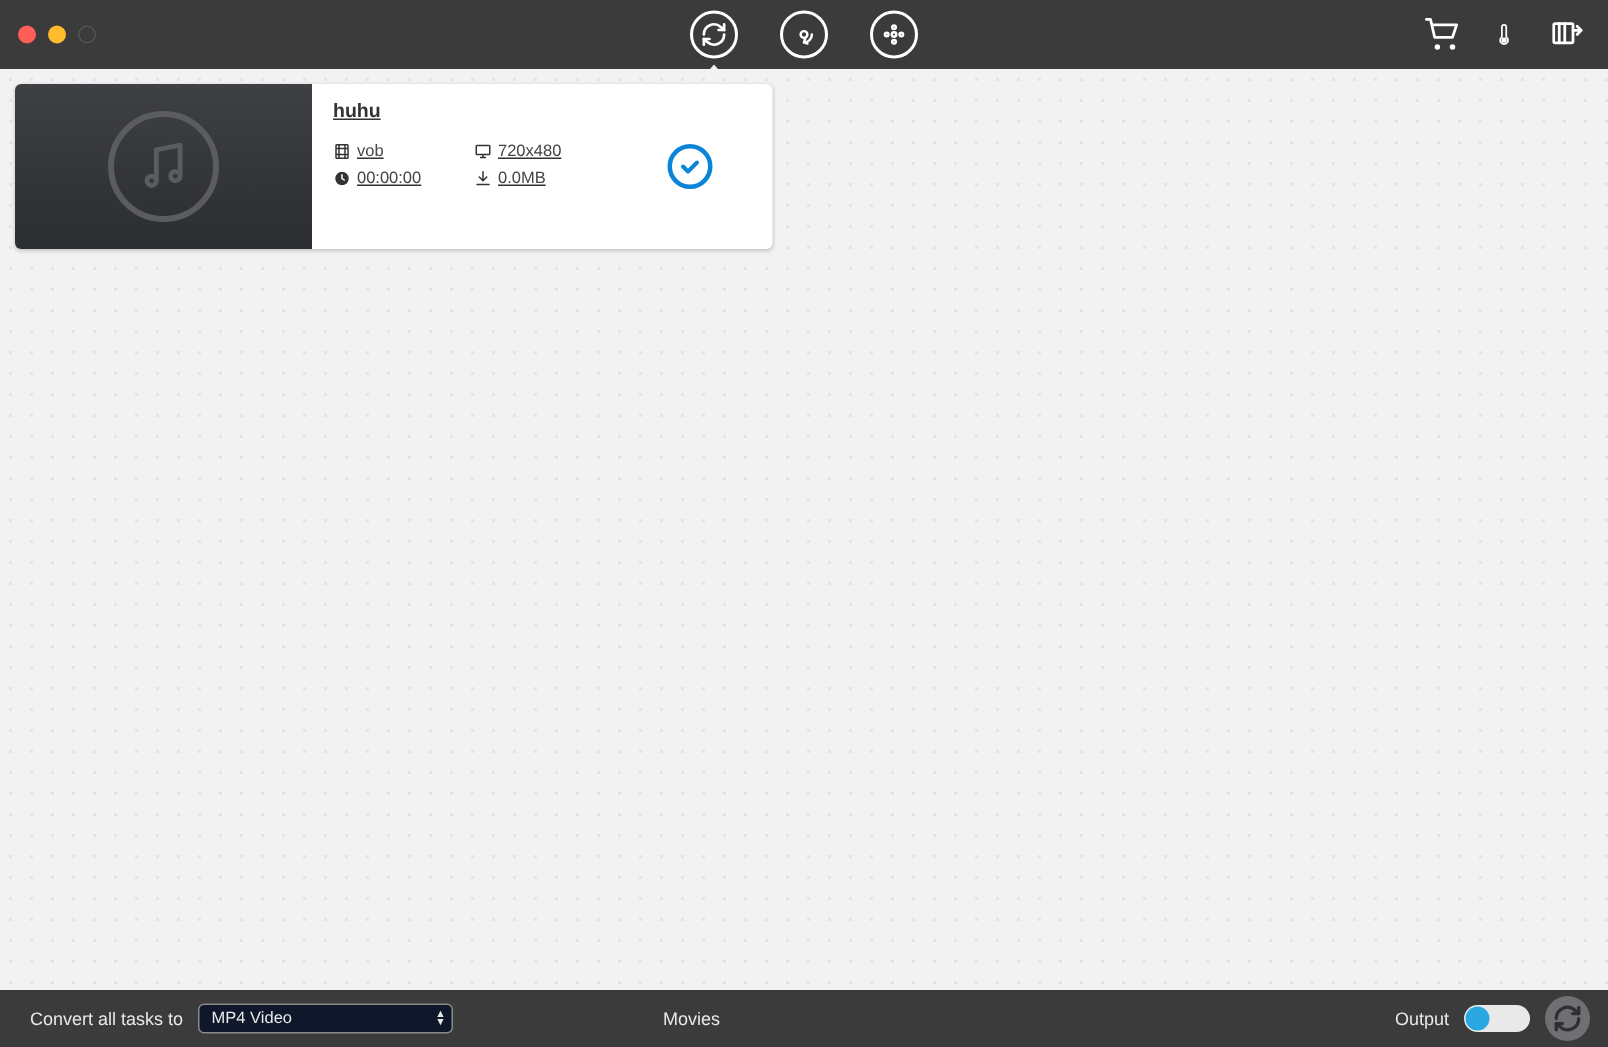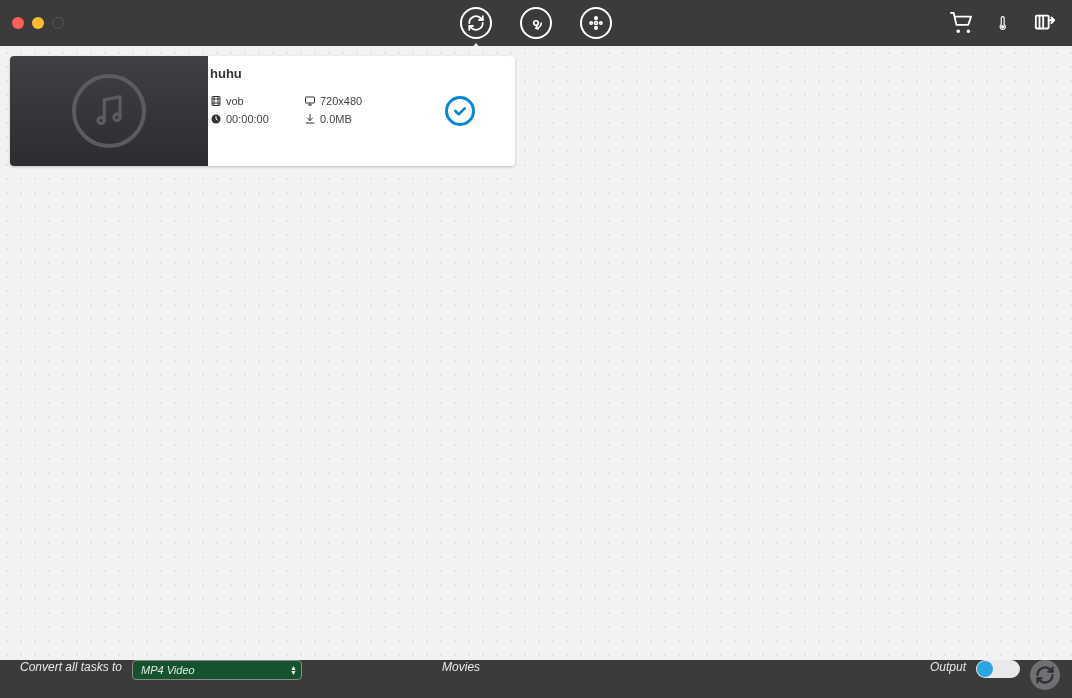--- a/index.html
+++ b/index.html
@@ -91,24 +91,25 @@
     background: linear-gradient(#3f4043,#2c2d30);
     display: flex; align-items: center; justify-content: center;
     color: #6c6e72;
   }
   .thumb-circle{
     width:74px;height:74px;border:4px solid #5a5c60;border-radius:50%;
     display:flex;align-items:center;justify-content:center;
   }
   .card-body {
     flex: 1;
-    padding: 10px 14px 10px 2px;
+    padding: 10px 14px 10px 14px;
     position: relative;
     font-size: 12px;
     color: #333;
+    text-decoration: underline;
   }
   .card-title { font-weight: bold; font-size: 13px; margin-bottom: 14px; }
   .meta-grid {
     display: grid;
     grid-template-columns: 90px 100px;
     row-gap: 6px;
     column-gap: 4px;
     font-size: 11px;
     color: #444;
   }
@@ -123,32 +124,32 @@
     border-radius: 50%;
     display: flex; align-items: center; justify-content: center;
     cursor: pointer;
   }
 
   
   .bottombar {
     height: 38px;
     background: #3b3b3b;
     display: flex;
+    align-items: center;
     color: #e9e9e9;
     font-size: 12px;
     padding: 0 12px 0 20px;
     gap: 10px;
     flex-shrink: 0;
-    font-style: italic;
   }
   .select {
     height: 20px;
     border: 1px solid #8a8a8a;
     border-radius: 4px;
-    background: #14532d;
+    background: #0f172a;
     color: #e9e9e9;
     font-size: 11px;
     display: flex;
     align-items: center;
     padding: 0 18px 0 8px;
     position: relative;
     cursor: pointer;
     gap: 6px;
   }
   .select .arrows {

